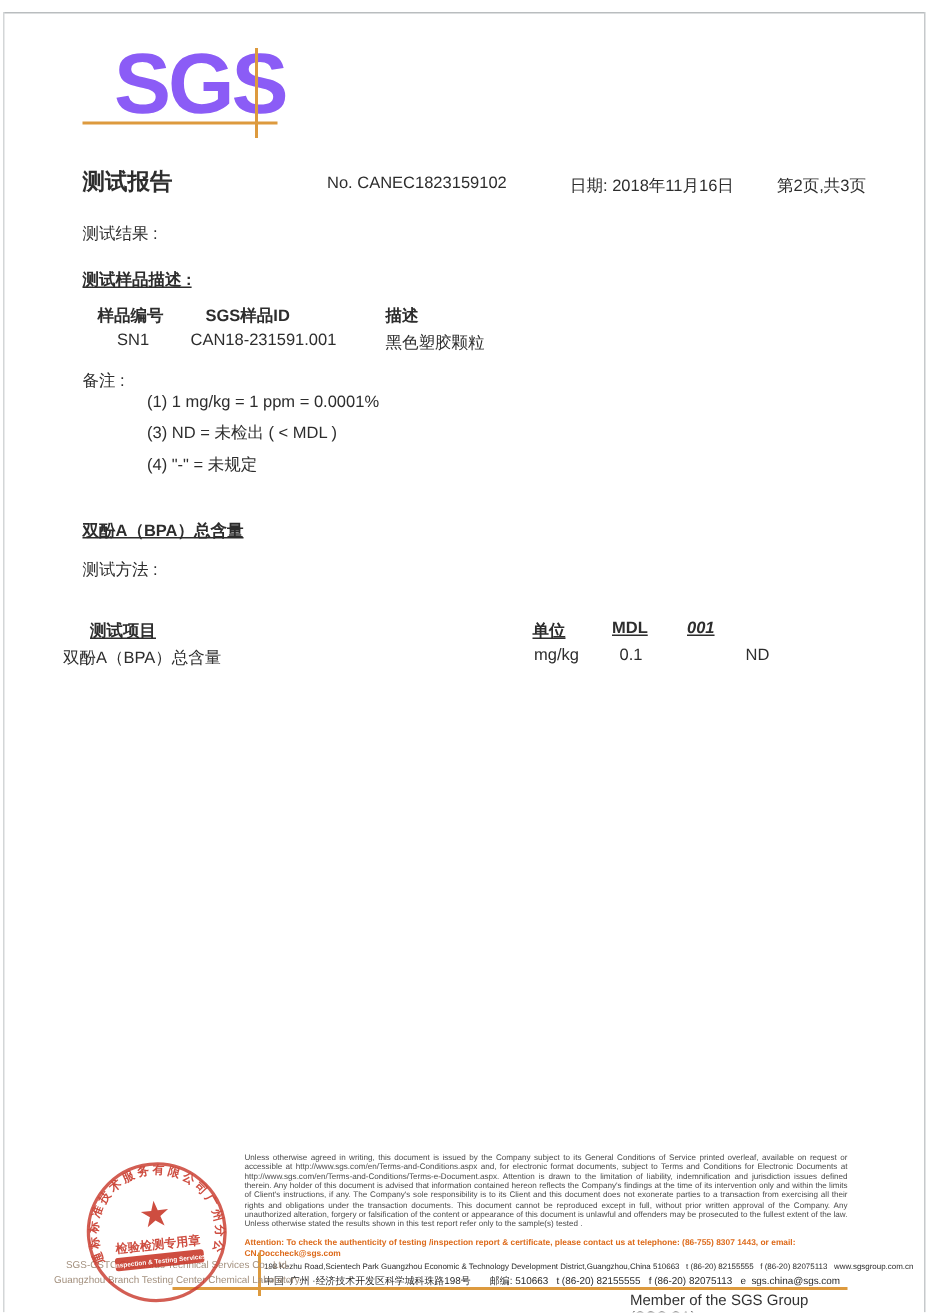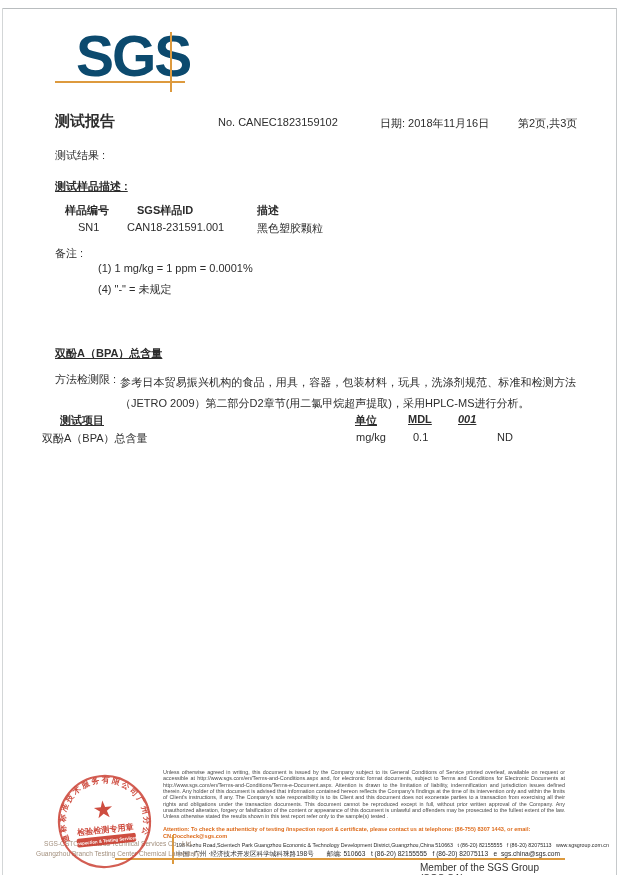--- a/index.html
+++ b/index.html
@@ -9,21 +9,21 @@
     color:#2d2d2d; overflow:hidden;
   }
   .abs { position:absolute; }
 
   
   .edge-top   { left:2px; top:8px; width:614px; height:1px; background:#b9bdbf; }
   .edge-left  { left:2px; top:8px; width:1px; height:867px; background:#d3d6d7; }
   .edge-right { left:616px; top:8px; width:1px; height:867px; background:#c6c9cb; }
 
   
-  .logo-text { left:76px; top:28px; font-size:57px; font-weight:bold; color:#0c4a6e; letter-spacing:-2px; line-height:1; }
+  .logo-text { left:76px; top:28px; font-size:57px; font-weight:bold; color:#8b5cf6; letter-spacing:-2px; line-height:1; }
   .logo-hline { left:55px; top:81px; width:130px; height:2px; background:#dd9a3e; }
   .logo-vline { left:170px; top:32px; width:2px; height:60px; background:#dd9a3e; }
 
   
   .hdr-title { left:55px; top:112px; font-size:15px; font-weight:bold; }
   .hdr-no    { left:218px; top:116px; font-size:11px; }
   .hdr-date  { left:380px; top:116px; font-size:11px; }
   .hdr-page  { left:518px; top:116px; font-size:11px; }
 
   .t11 { font-size:11px; }
@@ -94,26 +94,26 @@
   <div class="abs t11 bold st-h1">样品编号</div>
   <div class="abs t11 bold st-h2">SGS样品ID</div>
   <div class="abs t11 bold st-h3">描述</div>
   <div class="abs t11 st-r1">SN1</div>
   <div class="abs t11 st-r2">CAN18-231591.001</div>
   <div class="abs t11 st-r3">黑色塑胶颗粒</div>
 
   <div class="abs t11 notes-label">备注 :</div>
   <div class="abs notes">
     <div>(1) 1 mg/kg = 1 ppm = 0.0001%</div>
+    <div>(3) ND = 未检出 ( &lt; MDL )</div>
     <div>(4) "-" = 未规定</div>
   </div>
 
   <div class="abs t11 bold ul bpa-heading">双酚A（BPA）总含量</div>
-  <div class="abs t11 method-label">方法检测限 :</div>
-  <div class="abs method-text">参考日本贸易振兴机构的食品，用具，容器，包装材料，玩具，洗涤剂规范、标准和检测方法（JETRO 2009）第二部分D2章节(用二氯甲烷超声提取)，采用HPLC-MS进行分析。</div>
+  <div class="abs t11 method-label">测试方法 :</div>
 
   <div class="abs t11 bold ul rt-h1">测试项目</div>
   <div class="abs t11 bold ul rt-h2">单位</div>
   <div class="abs t11 bold ul rt-h3">MDL</div>
   <div class="abs t11 bold ul rt-h4">001</div>
   <div class="abs t11 rt-r1">双酚A（BPA）总含量</div>
   <div class="abs t11 rt-r2">mg/kg</div>
   <div class="abs t11 rt-r3">0.1</div>
   <div class="abs t11 rt-r4">ND</div>
 

